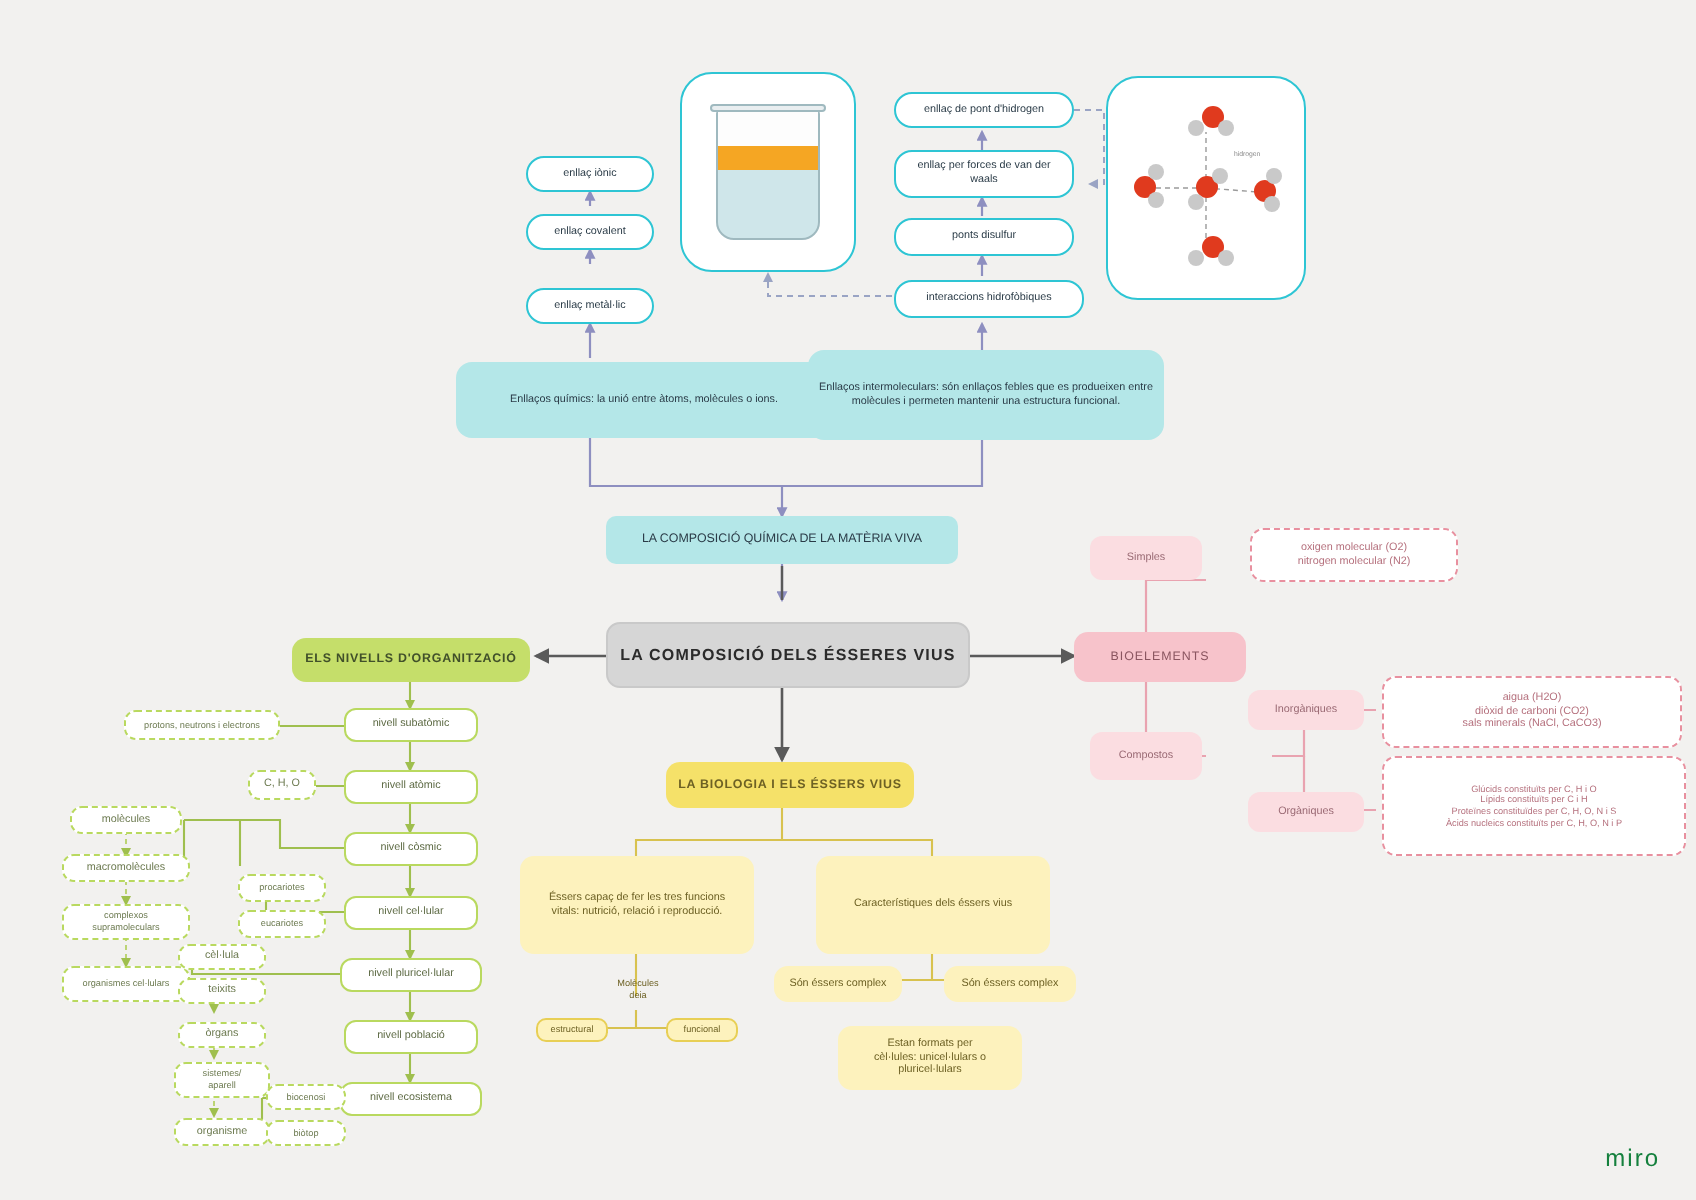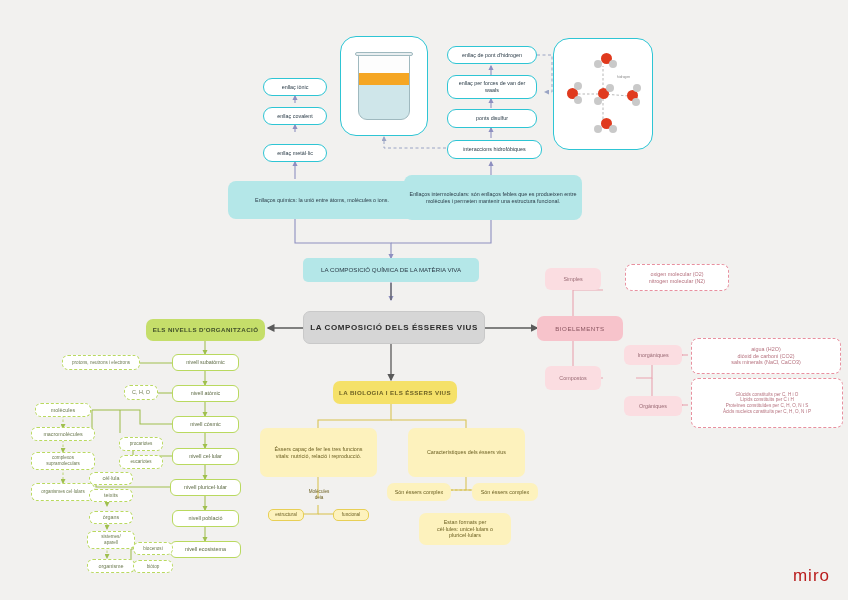--- a/index.html
+++ b/index.html
@@ -65,21 +65,21 @@
     background:#e9eef0; border:1.2px solid #9fb9bf; border-radius:2px;
   }
 
   
   .mol { position:absolute; }
   .atomO { position:absolute; width:11px; height:11px; border-radius:50%; background:#e03a1e; }
   .atomH { position:absolute; width:8px; height:8px; border-radius:50%; background:#c9c9c9; }
 
   .watermark {
     position:absolute; right:18px; bottom:14px;
-    font-size:17px; color:#b91c1c; letter-spacing:1px;
+    font-size:12px; color:#15803d; letter-spacing:1px;
   }
 </style>
 </head>
 <body>
 
 <div id="canvas">
 
   <svg class="links" viewBox="0 0 848 600">
     <defs>
       <marker id="arrP" markerWidth="5" markerHeight="5" refX="4" refY="2.5" orient="auto">

